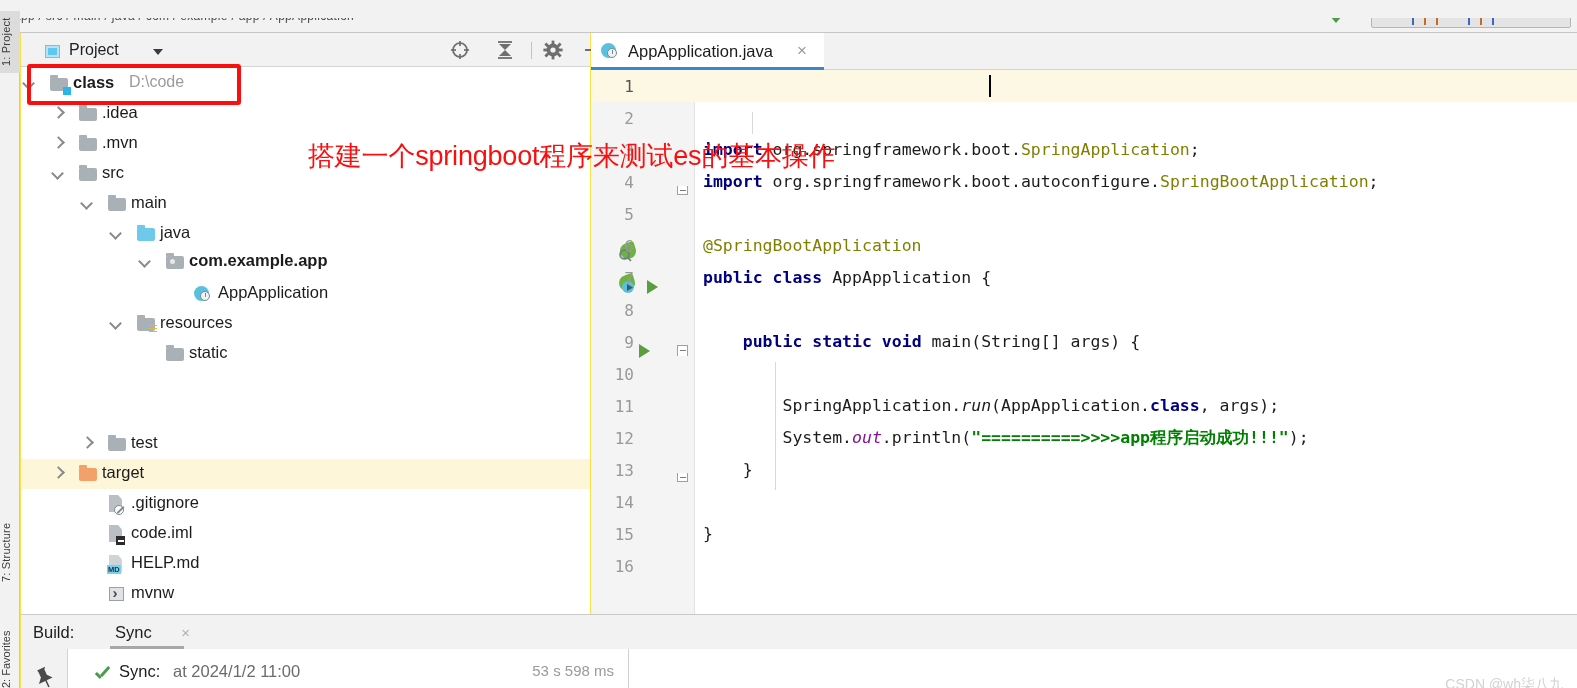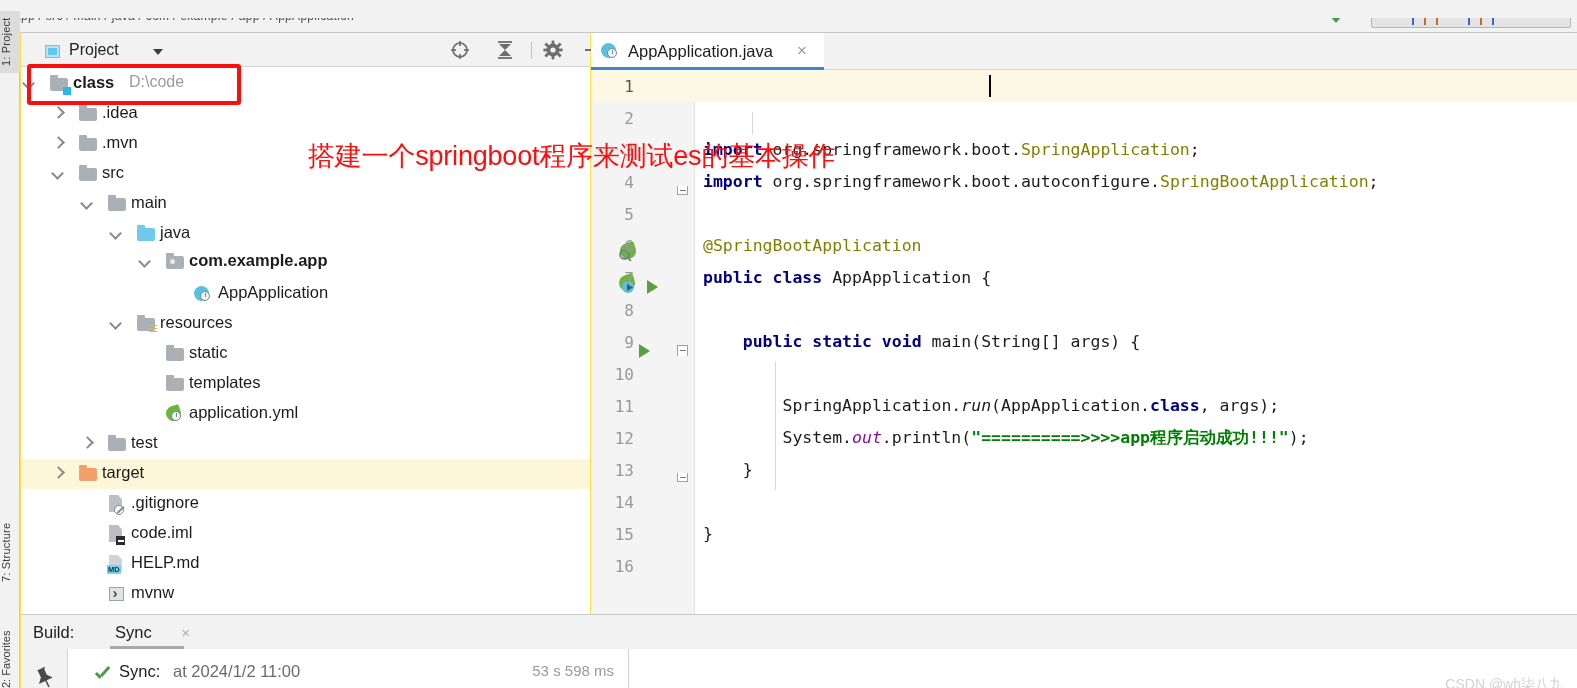--- a/index.html
+++ b/index.html
@@ -341,33 +341,20 @@
             </span>
           </span>
           <span class="lbl" style="left: 139px;">resources</span>
         </div>
         <div class="row" style="top: 272px;">
           <span class="ic" style="left: 144px;">
             <span class="folder"></span>
           </span>
           <span class="lbl" style="left: 168px;">static</span>
         </div>
-        <div class="row" style="top: 302px;">
-          <span class="ic" style="left: 144px;">
-            <span class="folder"></span>
-          </span>
-          <span class="lbl" style="left: 168px;">templates</span>
-        </div>
-        <div class="row" style="top: 332px;">
-          <span class="springic" style="left: 144px;">
-            <span class="leaf"></span>
-            <span class="ring"></span>
-          </span>
-          <span class="lbl" style="left: 168px;">application.yml</span>
-        </div>
         <div class="row" style="top: 362px;">
           <span class="arrow" style="left: 60px;"></span>
           <span class="ic" style="left: 86px;">
             <span class="folder"></span>
           </span>
           <span class="lbl" style="left: 110px;">test</span>
         </div>
         <div class="row hl" style="top: 392px;">
           <span class="arrow" style="left: 31px;"></span>
           <span class="ic" style="left: 57px;">

